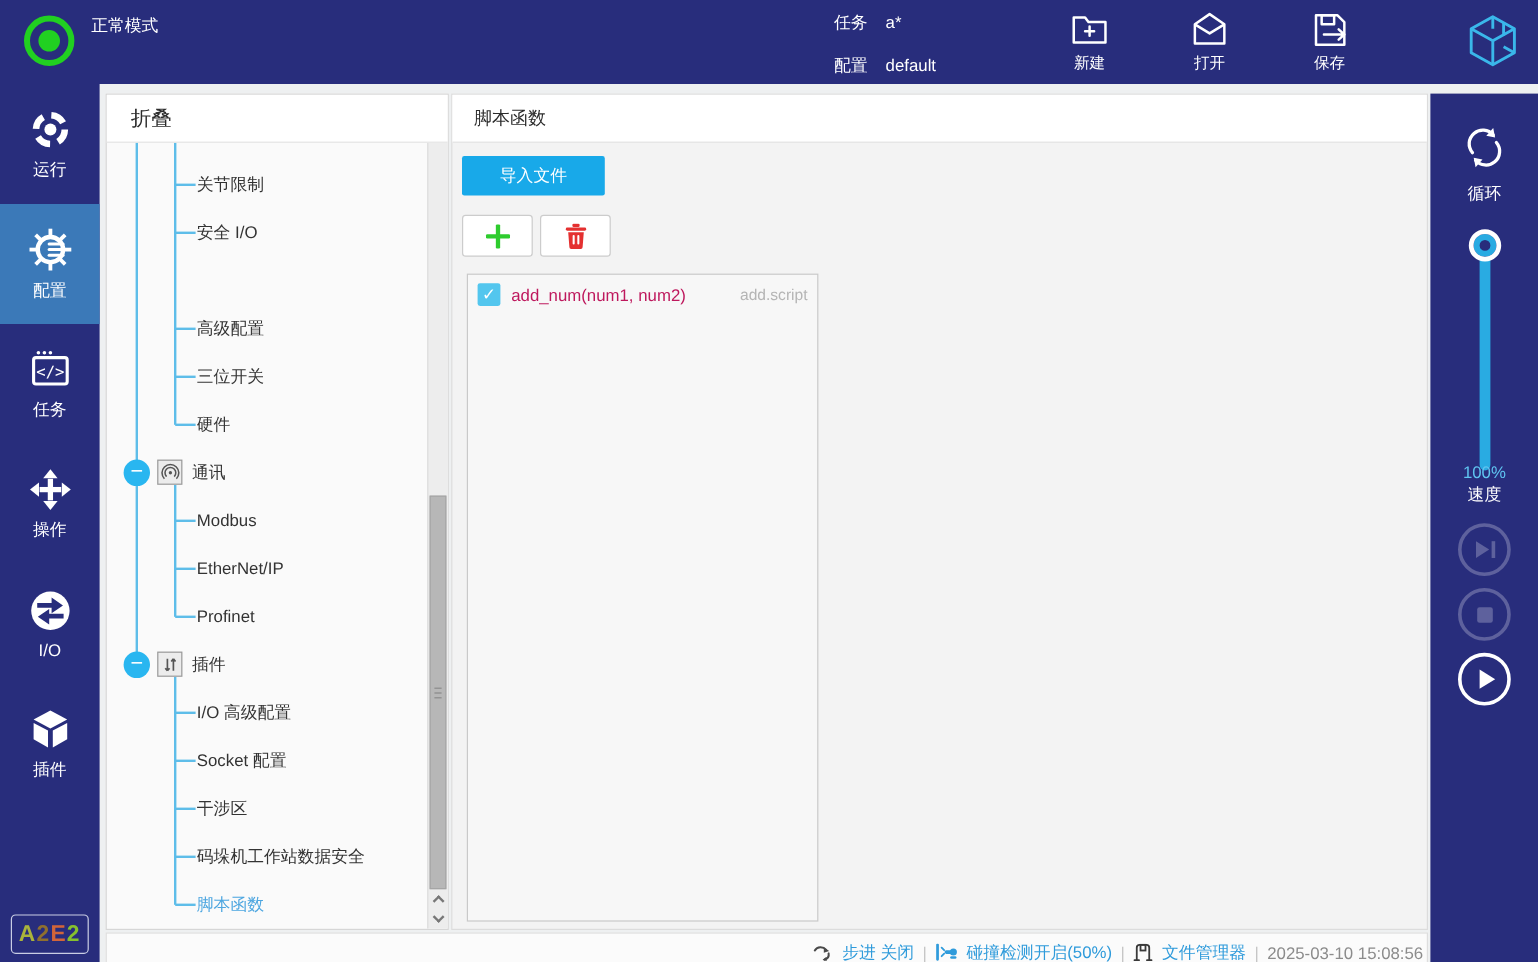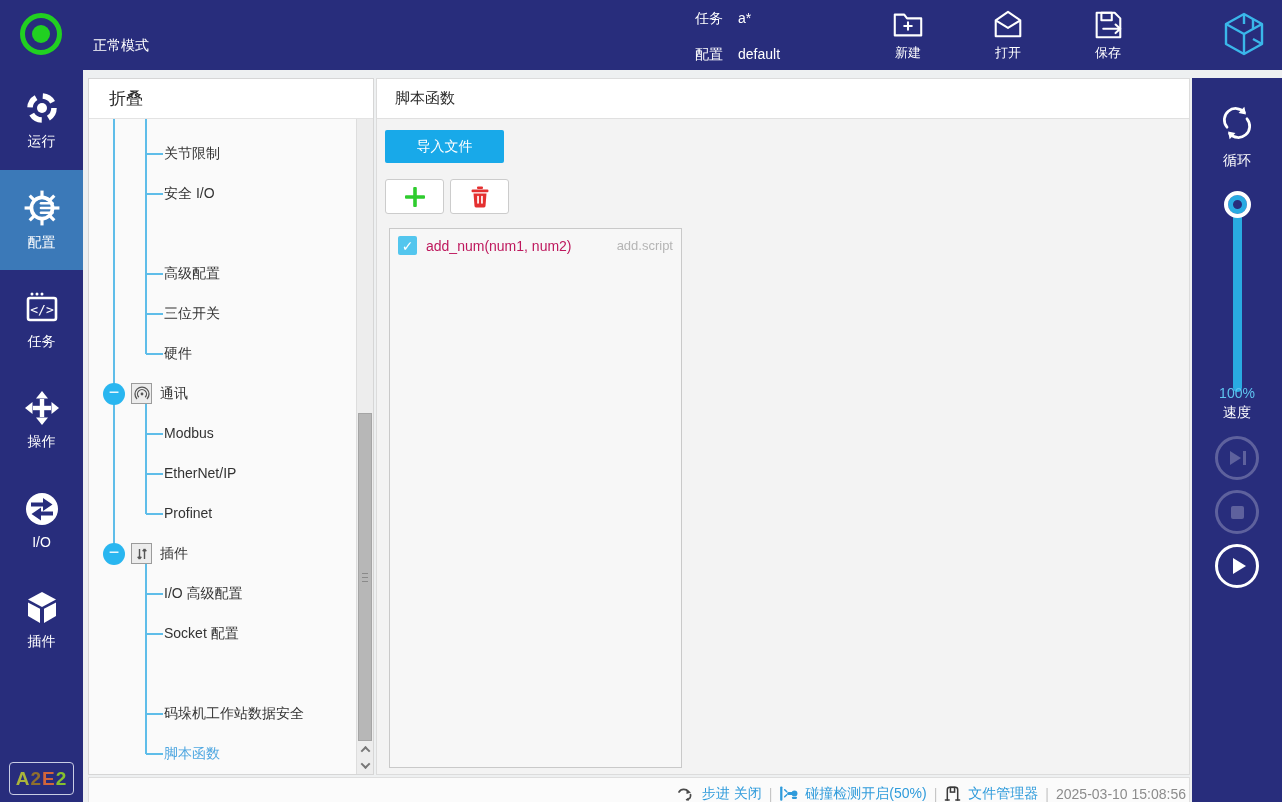--- a/index.html
+++ b/index.html
@@ -2,21 +2,21 @@
 <html><head>
 <meta charset="utf-8">
 <style>
   * { margin:0; padding:0; box-sizing:border-box; }
   html,body { background:#dfe1e4; }
   body { font-family:"Liberation Sans","DejaVu Sans",sans-serif; }
   .screen { position:relative; width:1282px; height:802px; background:#eef0f1; overflow:hidden; }
 
   
   .topbar { position:absolute; left:0; top:0; width:1282px; height:70px; background:#282d7c; color:#fff; }
-  .mode { position:absolute; left:20px; top:13px; display:flex; align-items:flex-end; gap:31px;font-family:Liberation Serif, serif; }
+  .mode { position:absolute; left:20px; top:13px; display:flex; align-items:flex-start; gap:14px;font-family:Liberation Serif, serif; }
   .mode-dot { width:42px; height:42px; border-radius:50%; border:5px solid #21d021; display:flex; align-items:center; justify-content:center; }
   .mode-dot i { width:18px; height:18px; border-radius:50%; background:#21d021; }
   .mode-label { font-size:14px; }
   .task-block { position:absolute; left:695px; top:10px; font-size:14px; line-height:17px; }
   .task-row { display:flex; gap:15px; margin-bottom:19px; }
   .tb-actions { position:absolute; left:880px; top:8px; display:flex; gap:44px; }
   .tb-action { width:56px; display:flex; flex-direction:column; align-items:center; gap:2px; cursor:pointer; }
   .tb-action span { font-size:13px; }
   .tb-logo { position:absolute; right:14px; top:10px; }
 
@@ -292,20 +292,23 @@
             <path d="M10.5 13 v-10 M10.5 3 l-1.8 2.2 M10.5 3 l1.8 2.2" fill="none"></path>
           </svg>
         </span>
         <span class="t-label">插件</span>
       </div>
       <div class="tree-row lvl3" style="top:455px">
           <span class="t-label">I/O 高级配置</span>
         </div>
       <div class="tree-row lvl3" style="top:495px">
           <span class="t-label">Socket 配置</span>
+        </div>
+      <div class="tree-row lvl3" style="top:535px">
+          <span class="t-label">干涉区</span>
         </div>
       <div class="tree-row lvl3" style="top:575px">
           <span class="t-label">码垛机工作站数据安全</span>
         </div>
       <div class="tree-row lvl3" style="top:615px">
           <span class="t-label sel">脚本函数</span>
         </div>
 
       <div class="tree-scroll">
         <div class="tree-thumb"></div>

